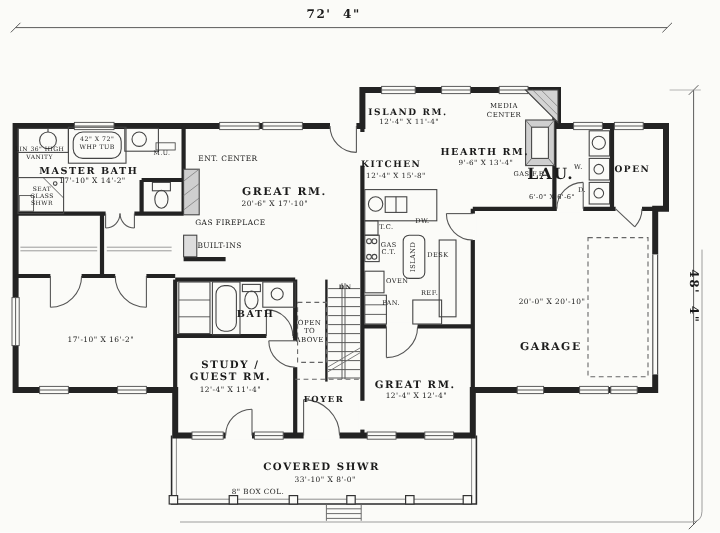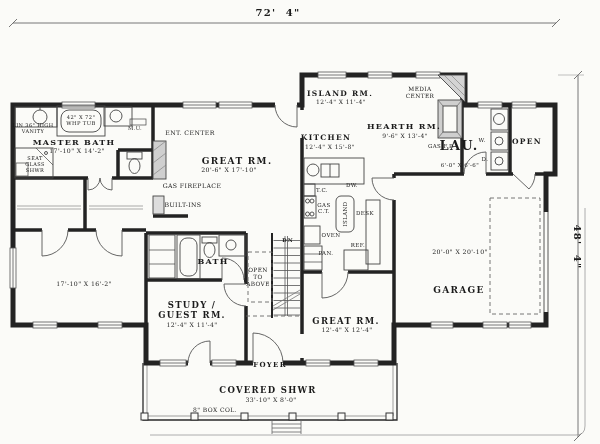--- a/index.html
+++ b/index.html
@@ -333,20 +333,20 @@
       <div class="lbl" style="left: 460px; top: 252px; font-size: 6.2px;">20'-0" X 20'-10"</div>
       <div class="lbl" style="left: 84px; top: 284px; font-size: 6.2px;">17'-10" X 16'-2"</div>
       <div class="lbl b" style="left: 213px; top: 262px; font-size: 8px;">BATH</div>
       <div class="lbl" style="left: 258px; top: 277px; font-size: 5.8px;">OPEN
 TO
 ABOVE</div>
       <div class="lbl b" style="left: 288px; top: 241px; font-size: 5px;">DN</div>
       <div class="lbl b" style="left: 192px; top: 310px; font-size: 8.5px;">STUDY /
 GUEST RM.</div>
       <div class="lbl" style="left: 192px; top: 325px; font-size: 6.2px;">12'-4" X 11'-4"</div>
-      <div class="lbl b" style="left: 270px; top: 333px; font-size: 7px; margin-top: 32px;">FOYER</div>
+      <div class="lbl b" style="left: 270px; top: 333px; font-size: 7px;">FOYER</div>
       <div class="lbl b" style="left: 346px; top: 321px; font-size: 8.5px;">GREAT RM.</div>
       <div class="lbl" style="left: 347px; top: 330px; font-size: 6.2px;">12'-4" X 12'-4"</div>
       <div class="lbl b" style="left: 268px; top: 390px; font-size: 8.5px;">COVERED SHWR</div>
       <div class="lbl" style="left: 271px; top: 400px; font-size: 6.2px;">33'-10" X 8'-0"</div>
       <div class="lbl" style="left: 215px; top: 410px; font-size: 6px;">8" BOX COL.</div>
     </div>
 </div>
 
 </body></html>

